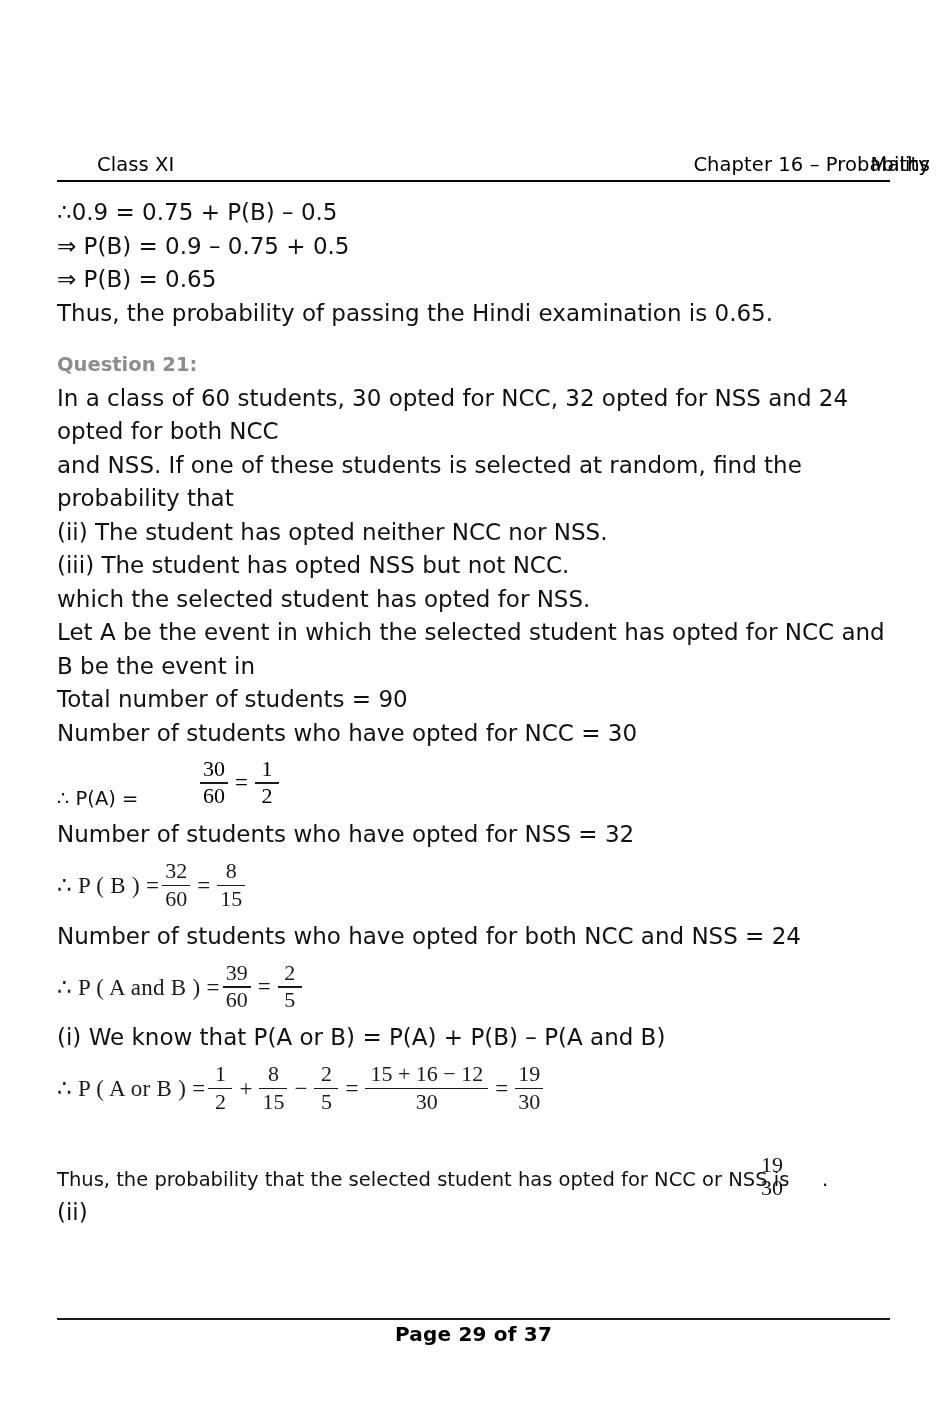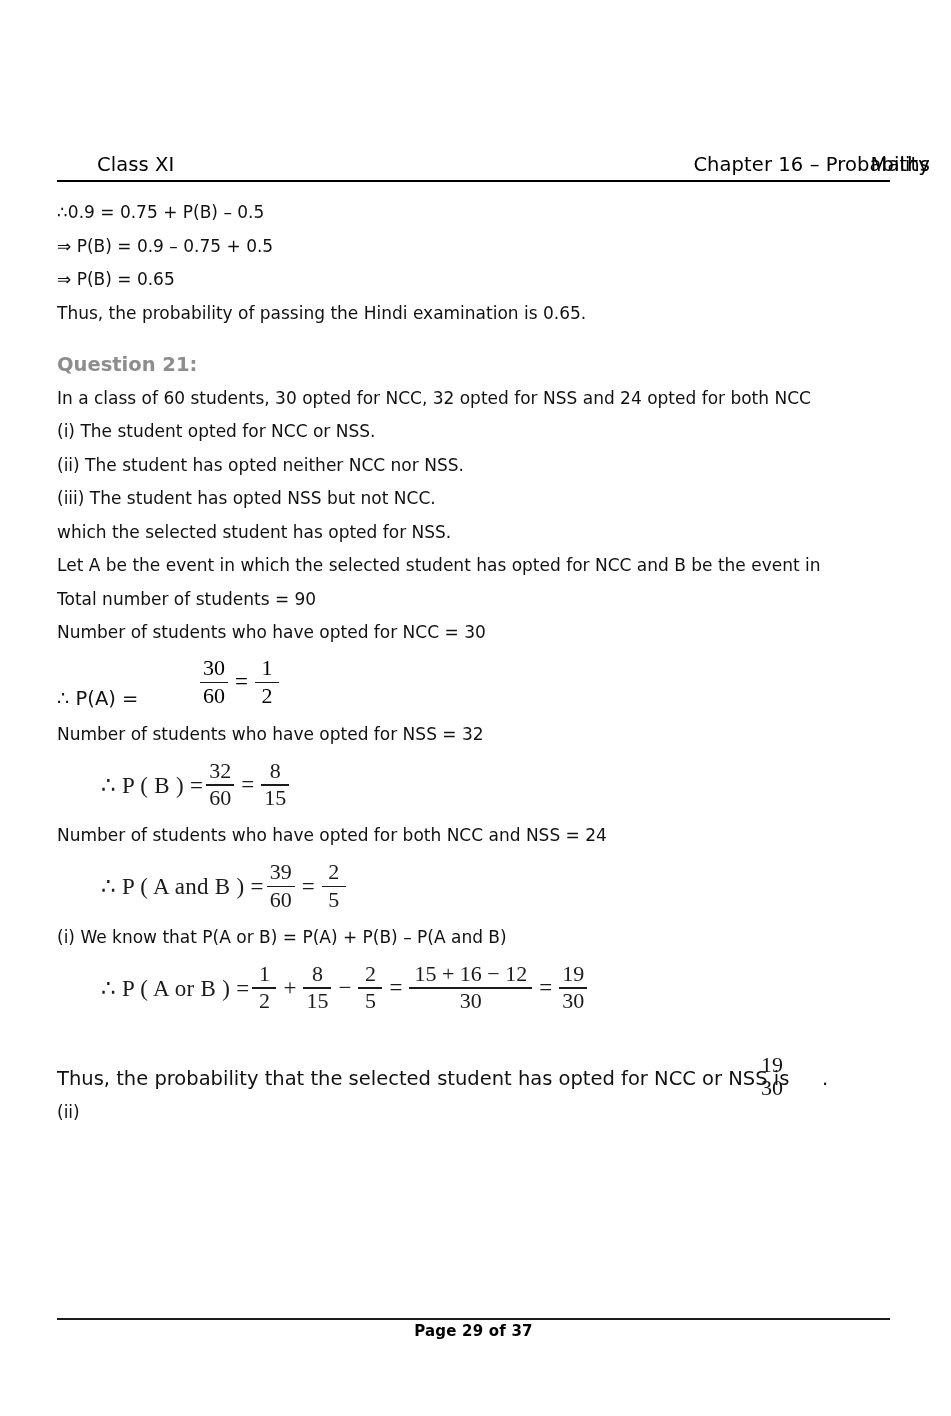--- a/index.html
+++ b/index.html
@@ -55,21 +55,21 @@
   }
 
   
   .body-block {
     position: absolute;
     left: 57px;
     top: 196px;
     width: 836px;
   }
   .line {
-    font-size: 17px;
+    font-size: 23px;
     line-height: 33.5px;
     color: #111111;
     white-space: pre-wrap;
   }
 
   .spacer-sm { height: 18px; }
 
   .qheading {
     font-size: 19.5px;
     line-height: 33.5px;
@@ -82,21 +82,20 @@
     font-family: "Liberation Serif", "DejaVu Serif", serif;
     color: #1b1b1b;
     display: flex;
     align-items: center;
     white-space: nowrap;
   }
   .math-row {
     height: 68px;
     display: flex;
     align-items: center;
-    margin-left: 44px;
   }
   .math-lead {
     font-size: 23px;
     letter-spacing: .3px;
   }
   .op {
     font-size: 23px;
     padding: 0 4px;
     font-family: "Liberation Serif", "DejaVu Serif", serif;
   }
@@ -176,21 +175,21 @@
     width: 833px;
     height: 2px;
     background: #1b1b1b;
   }
   .footer {
     position: absolute;
     left: 57px;
     top: 1322px;
     width: 833px;
     text-align: center;
-    font-size: 15px;
+    font-size: 20px;
     font-weight: bold;
     color: #000000;
     letter-spacing: .2px;
   }
 </style>
 </head>
 <body>
 
 <div class="page">
 
@@ -206,21 +205,21 @@
     <div class="line">∴0.9 = 0.75 + P(B) – 0.5</div>
     <div class="line">⇒ P(B) = 0.9 – 0.75 + 0.5</div>
     <div class="line">⇒ P(B) = 0.65</div>
     <div class="line">Thus, the probability of passing the Hindi examination is 0.65.</div>
 
     <div class="spacer-sm"></div>
 
     <div class="qheading">Question 21:</div>
 
     <div class="line">In a class of 60 students, 30 opted for NCC, 32 opted for NSS and 24 opted for both NCC</div>
-    <div class="line">(i) The student opted for NCC or NSS.</div>
+    <div class="line">and NSS. If one of these students is selected at random, find the probability that</div>
     <div class="line">(ii) The student has opted neither NCC nor NSS.</div>
     <div class="line">(iii) The student has opted NSS but not NCC.</div>
     <div class="line">which the selected student has opted for NSS.</div>
     <div class="line">Let A be the event in which the selected student has opted for NCC and B be the event in</div>
     <div class="line">Total number of students = 90</div>
     <div class="line">Number of students who have opted for NCC = 30</div>
 
     <div class="mixed-row">
       <span class="mixed-lead">∴ P(A) = </span>
       <span class="mixed-math" style="left:140px;">

